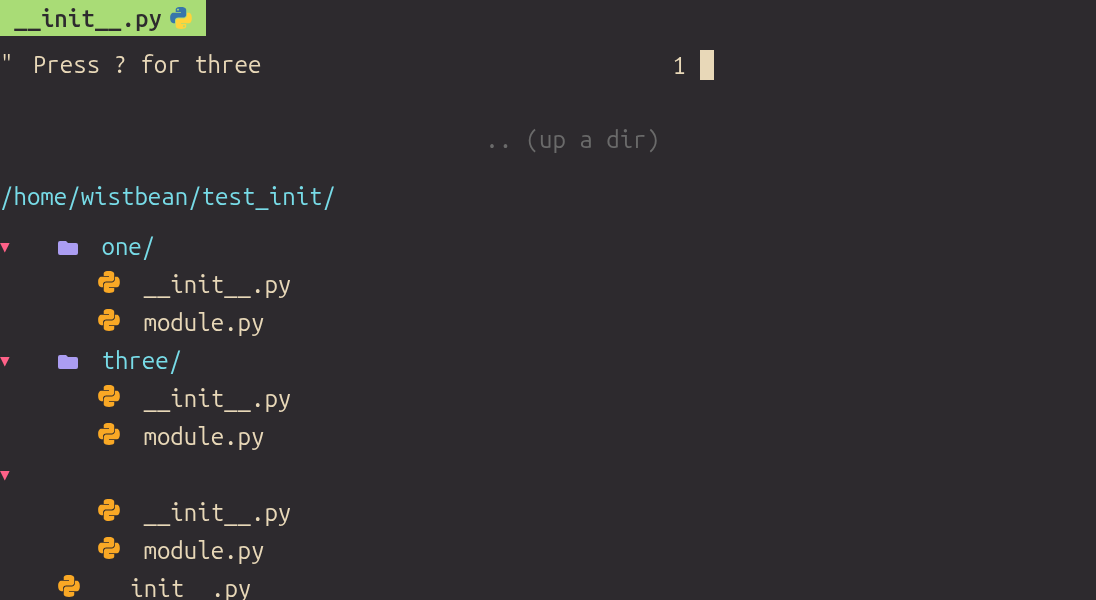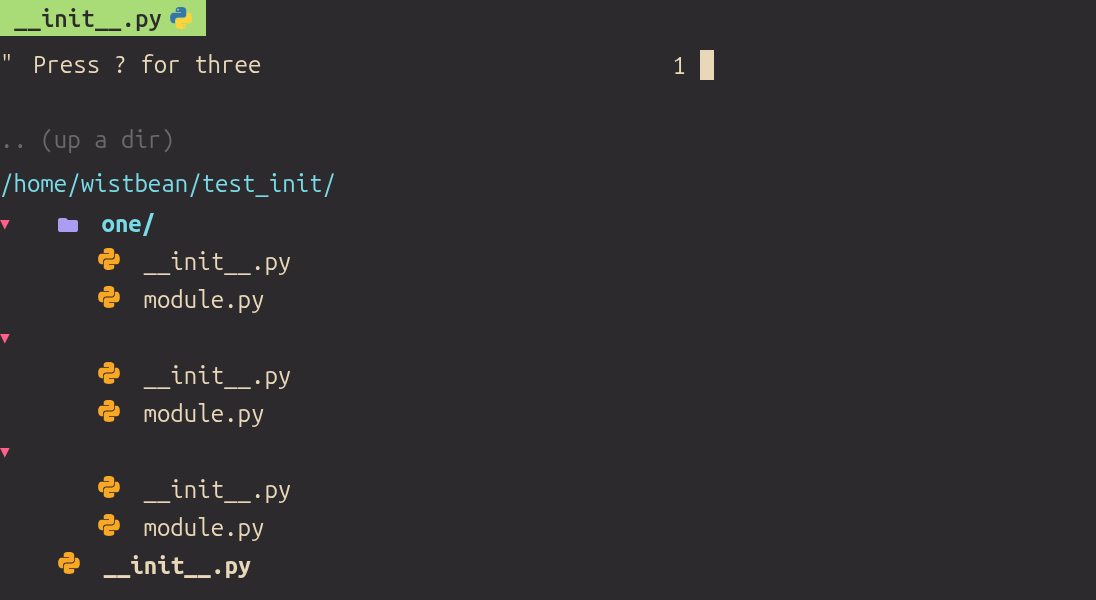--- a/index.html
+++ b/index.html
@@ -49,41 +49,41 @@
       padding-left: 0px;
       margin-bottom: 38px;
     }
     .quote-mark {
       color: #e8d8b8;
       padding-right: 6px;
     }
     .up-dir {
       color: #6a6a6a;
       padding-left: 0px;
-      margin-bottom: 7px;
+      margin-bottom: 20px;
+      text-align: right;
     }
     .root-path {
       color: #78dce8;
       padding-left: 0px;
-      margin-bottom: 2px;
+      margin-bottom: 12px;
     }
     .tree-row {
       display: flex;
       align-items: center;
       height: 38px;
     }
     .arrow-col {
       width: 18px;
       color: #ff6188;
       text-align: left;
       font-size: 16px;
     }
     .indent-1 {
       padding-left: 40px;
-      font-weight: bold;
     }
     .indent-2 {
       padding-left: 80px;
     }
     .folder-icon {
       color: #ab9df2;
       display: inline-flex;
       align-items: center;
       margin-right: 10px;
     }
@@ -173,20 +173,28 @@
               <path d="M126.9 0C62.7 0 66.7 27.8 66.7 27.8l.1 28.8h61.2v8.6H42.5S1.5 60.6 1.5 125.1c0 64.5 35.8 62.2 35.8 62.2h21.4v-30s-1.1-35.8 35.2-35.8h60.7s34-.5 34-32.8V33.4S193.7 0 126.9 0z" fill="#f9a825"></path>
               <path d="M128.8 254.1c64.2 0 60.2-27.8 60.2-27.8l-.1-28.8h-61.2v-8.6H213s41 4.6 41-59.9-35.8-62.2-35.8-62.2h-21.4v30s1.1 35.8-35.2 35.8h-60.7s-34 .5-34 32.8v55.2s-5.2 33.5 61.7 33.5z" fill="#f9a825"></path>
             </svg>
         </span>
         <span class="file-name">module.py</span>
       </span>
     </div>
 
     <div class="tree-row">
       <span class="arrow-col">▼</span>
+      <span class="indent-1">
+        <span class="folder-icon">
+          <svg width="20" height="16" viewBox="0 0 20 16">
+              <path fill="#ab9df2" d="M2 2h6l2 2h8a2 2 0 0 1 2 2v8a2 2 0 0 1-2 2H2a2 2 0 0 1-2-2V4a2 2 0 0 1 2-2z"></path>
+            </svg>
+        </span>
+        <span class="folder-name">three/</span>
+      </span>
     </div>
     <div class="tree-row">
       <span class="arrow-col"></span>
       <span class="indent-2">
         <span class="python-icon">
           <svg width="22" height="22" viewBox="0 0 256 255">
               <path d="M126.9 0C62.7 0 66.7 27.8 66.7 27.8l.1 28.8h61.2v8.6H42.5S1.5 60.6 1.5 125.1c0 64.5 35.8 62.2 35.8 62.2h21.4v-30s-1.1-35.8 35.2-35.8h60.7s34-.5 34-32.8V33.4S193.7 0 126.9 0z" fill="#f9a825"></path>
               <path d="M128.8 254.1c64.2 0 60.2-27.8 60.2-27.8l-.1-28.8h-61.2v-8.6H213s41 4.6 41-59.9-35.8-62.2-35.8-62.2h-21.4v30s1.1 35.8-35.2 35.8h-60.7s-34 .5-34 32.8v55.2s-5.2 33.5 61.7 33.5z" fill="#f9a825"></path>
             </svg>
         </span>

